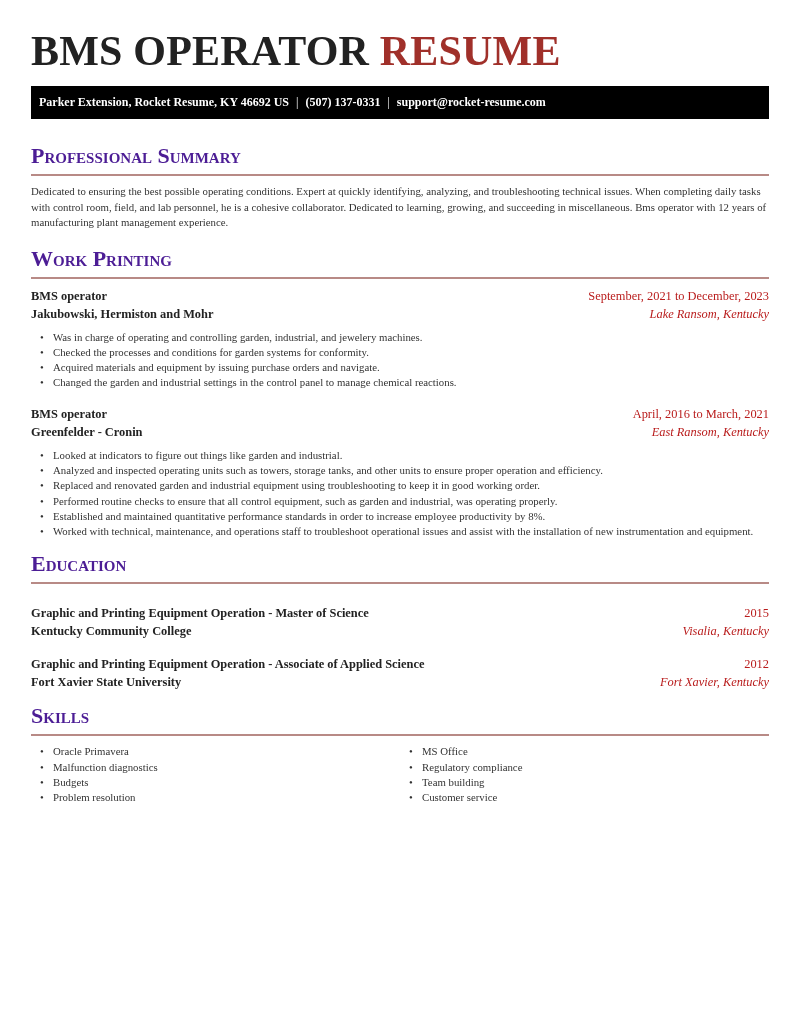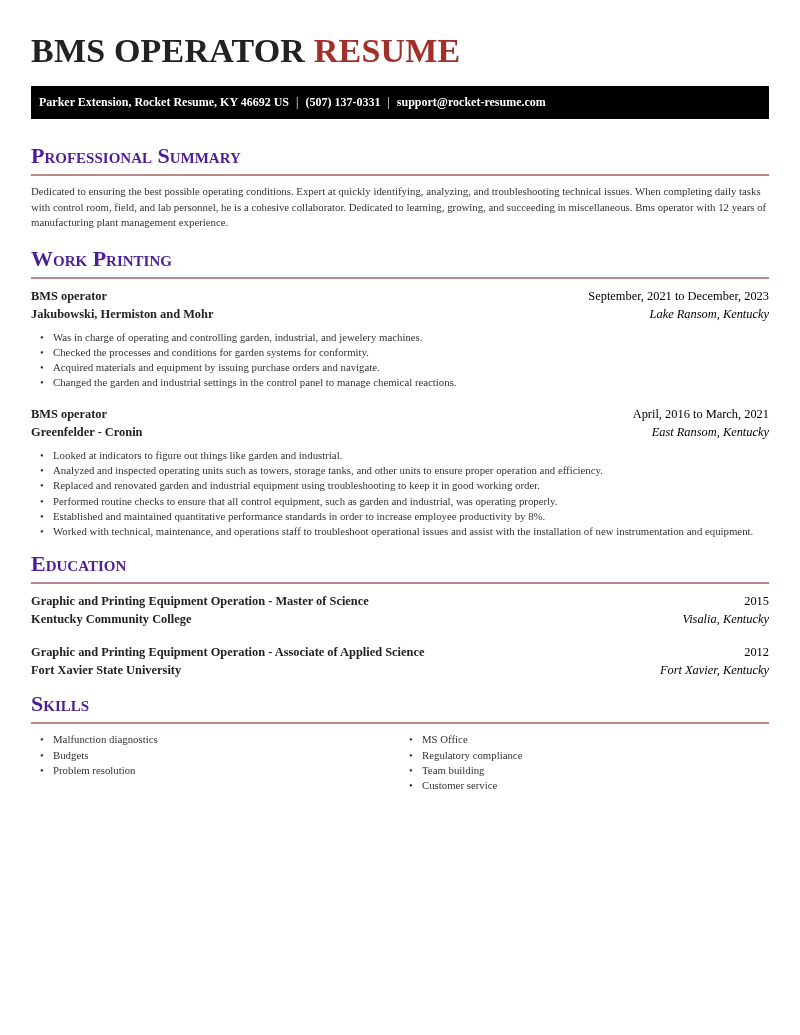--- a/index.html
+++ b/index.html
@@ -14,21 +14,21 @@
     font-family: "Liberation Serif", "DejaVu Serif", serif;
     color: #222222;
   }
   .page {
     position: relative;
     padding: 0 31px;
   }
   .title {
     margin: 0;
     padding-top: 27px;
-    font-size: 34px;
+    font-size: 42px;
     line-height: 48px;
     font-weight: bold;
     letter-spacing: 0.2px;
     color: #222222;
   }
   .title .accent { color: #a0302a; }
   .contact-bar {
     margin-top: 11px;
     height: 33px;
     background: #000000;
@@ -60,21 +60,21 @@
     color: #333333;
   }
   .entry-row {
     display: flex;
     justify-content: space-between;
     align-items: baseline;
     font-size: 12.4px;
     line-height: 18px;
   }
   .entry-row .left { font-weight: bold; color: #222222; }
-  .entry-row .right { color: #000000; }
+  .entry-row .right { color: #b91c1c; }
   .entry-row .right.italic { font-style: italic; }
   .bullets {
     margin: 0;
     padding: 0 0 0 22px;
     list-style: none;
   }
   .bullets li {
     position: relative;
     font-size: 10.8px;
     line-height: 15.3px;
@@ -146,21 +146,21 @@
         <li>Established and maintained quantitative performance standards in order to increase employee productivity by 8%.</li>
         <li>Worked with technical, maintenance, and operations staff to troubleshoot operational issues and assist with the installation of new instrumentation and equipment.</li>
       </ul>
     </div>
   </section>
 
   <section style="margin-top:12px;">
     <h2 class="section-title">Education</h2>
     <div class="rule"></div>
 
-    <div style="margin-top:8px;">
+    <div style="margin-top:20px;">
       <div class="entry-row">
         <span class="left">Graphic and Printing Equipment Operation - Master of Science</span>
         <span class="right">2015</span>
       </div>
       <div class="entry-row">
         <span class="left">Kentucky Community College</span>
         <span class="right italic">Visalia, Kentucky</span>
       </div>
     </div>
 
@@ -174,20 +174,21 @@
         <span class="right italic">Fort Xavier, Kentucky</span>
       </div>
     </div>
   </section>
 
   <section style="margin-top:12px;">
     <h2 class="section-title">Skills</h2>
     <div class="rule"></div>
     <div class="skills-grid">
       <ul class="bullets col">
+        <li>Oracle Primavera</li>
         <li>Malfunction diagnostics</li>
         <li>Budgets</li>
         <li>Problem resolution</li>
       </ul>
       <ul class="bullets col">
         <li>MS Office</li>
         <li>Regulatory compliance</li>
         <li>Team building</li>
         <li>Customer service</li>
       </ul>

